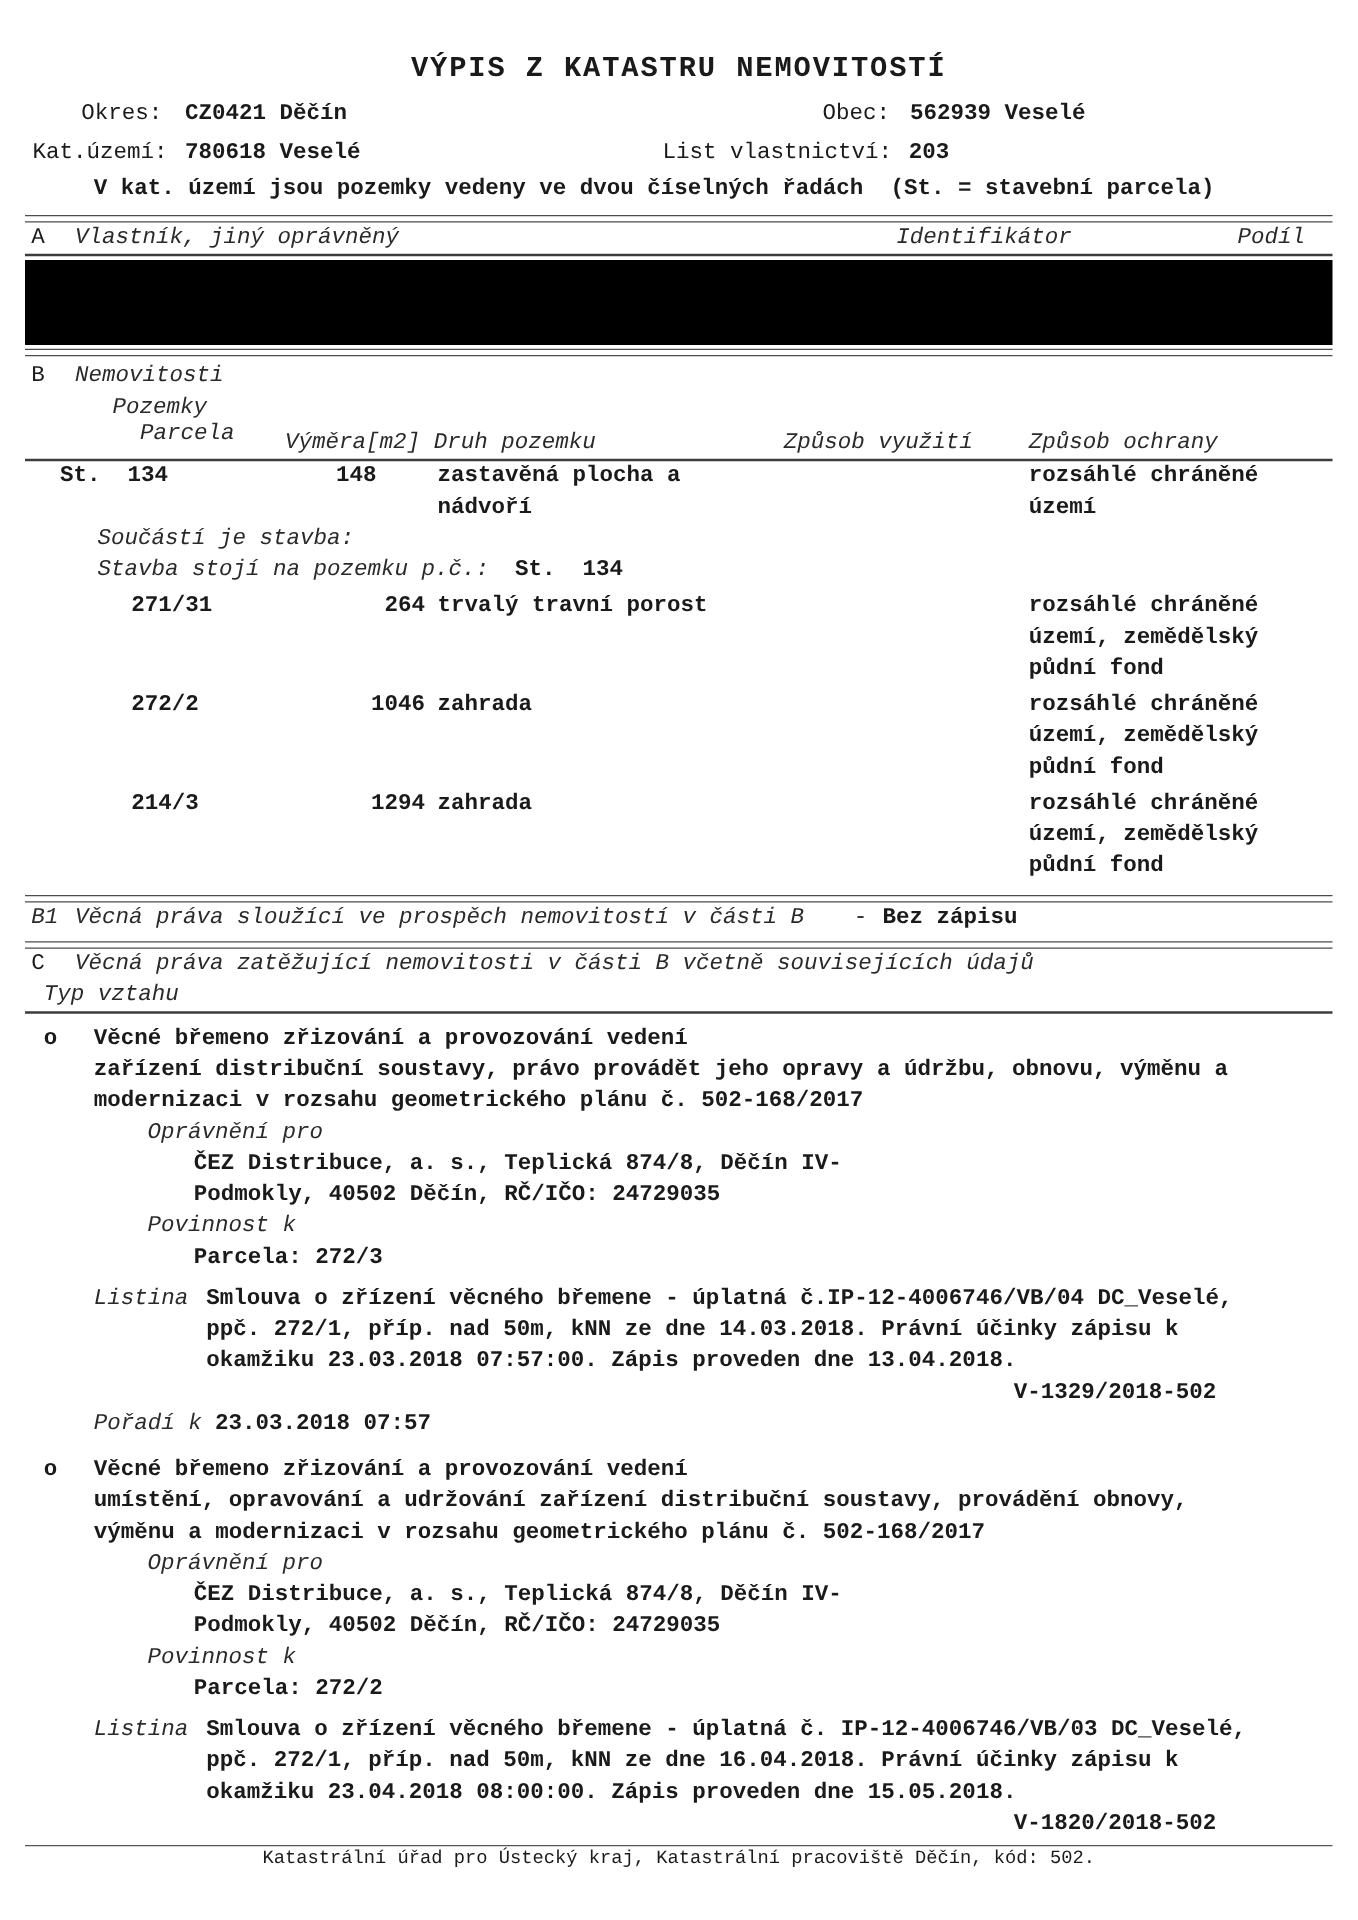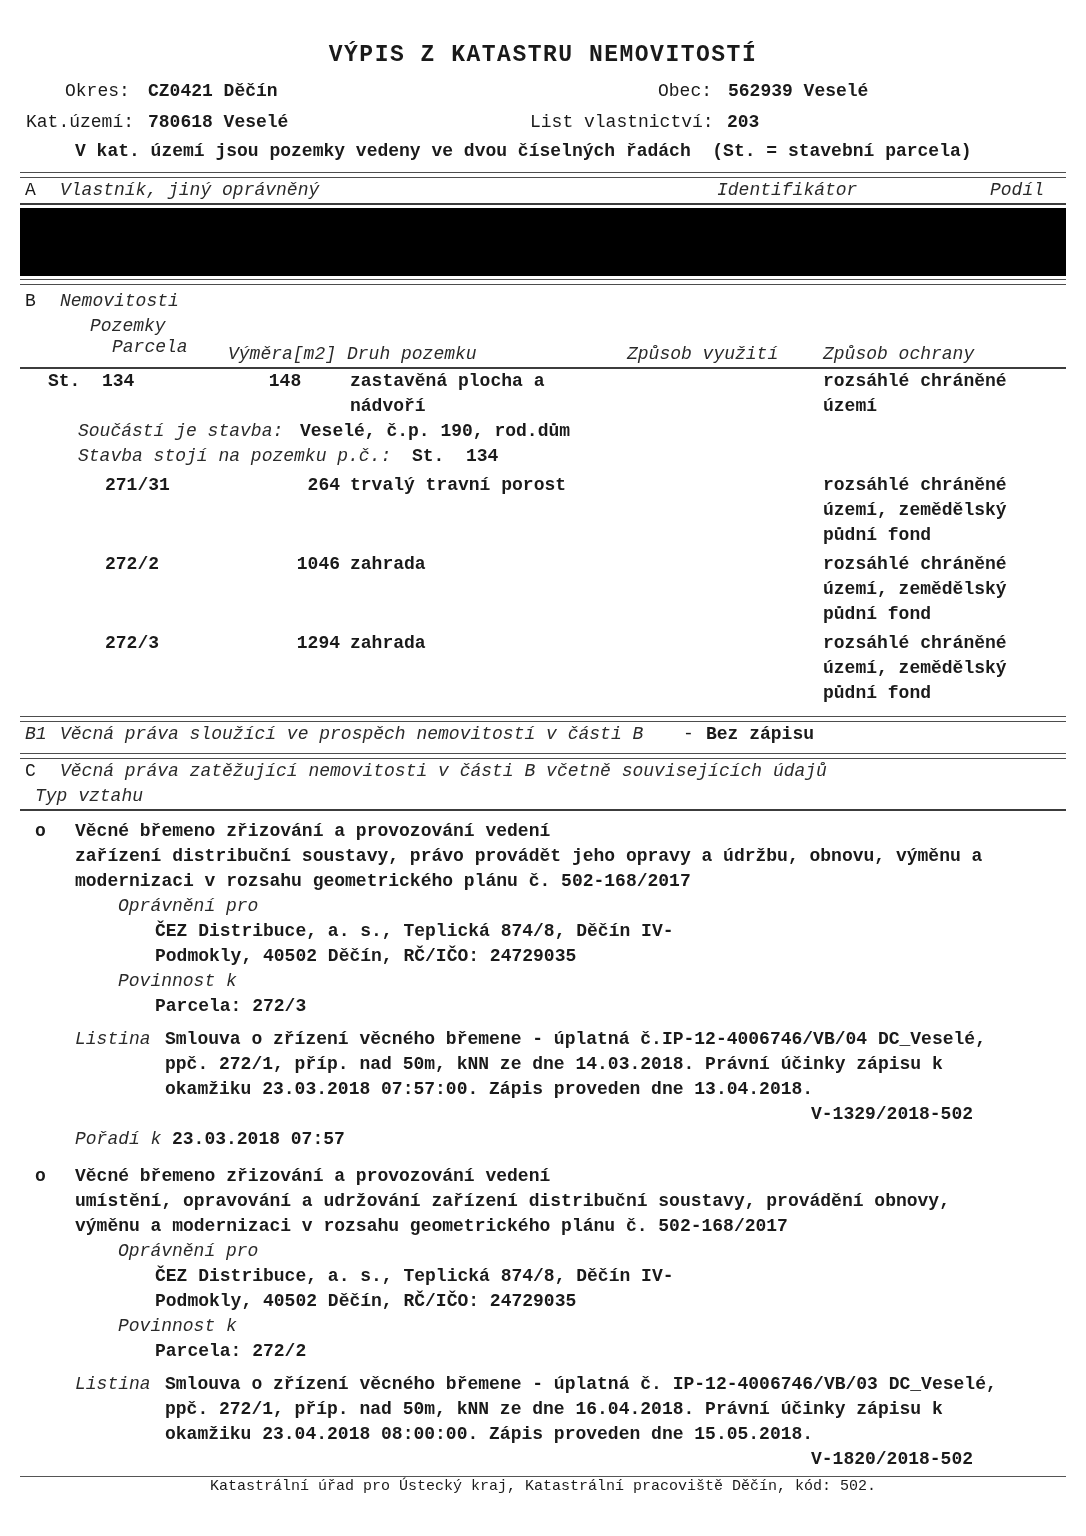--- a/index.html
+++ b/index.html
@@ -81,21 +81,20 @@
   <div class="line" style="height:50px">
     <span class="a bold" style="left:48px">St.  134</span>
     <span class="a bold" style="left:230px;width:110px;text-align:center">148</span>
     <span class="a bold ml" style="left:350px">zastavěná plocha a
 nádvoří</span>
     <span class="a bold ml" style="left:823px">rozsáhlé chráněné
 území</span>
   </div>
   <div class="line">
     <span class="a i" style="left:78px">Součástí je stavba:</span>
-    <span class="a bold" style="left:300px">Veselé, č.p. 190, rod.dům</span>
   </div>
   <div class="line">
     <span class="a i" style="left:78px">Stavba stojí na pozemku p.č.:</span>
     <span class="a bold" style="left:412px">St.  134</span>
   </div>
 
   <div class="line gap4" style="height:75px">
     <span class="a bold" style="left:105px">271/31</span>
     <span class="a bold" style="left:230px;width:110px;text-align:right">264</span>
     <span class="a bold ml" style="left:350px">trvalý travní porost</span>
@@ -105,21 +104,21 @@
   </div>
   <div class="line gap4" style="height:75px">
     <span class="a bold" style="left:105px">272/2</span>
     <span class="a bold" style="left:230px;width:110px;text-align:right">1046</span>
     <span class="a bold ml" style="left:350px">zahrada</span>
     <span class="a bold ml" style="left:823px">rozsáhlé chráněné
 území, zemědělský
 půdní fond</span>
   </div>
   <div class="line gap4" style="height:75px">
-    <span class="a bold" style="left:105px">272/3</span>
+    <span class="a bold" style="left:105px">214/3</span>
     <span class="a bold" style="left:230px;width:110px;text-align:right">1294</span>
     <span class="a bold ml" style="left:350px">zahrada</span>
     <span class="a bold ml" style="left:823px">rozsáhlé chráněné
 území, zemědělský
 půdní fond</span>
   </div>
 
   <div class="sep2 gap10"></div>
   <div class="line gap2">
     <span class="a i" style="left:25px">B1</span>

